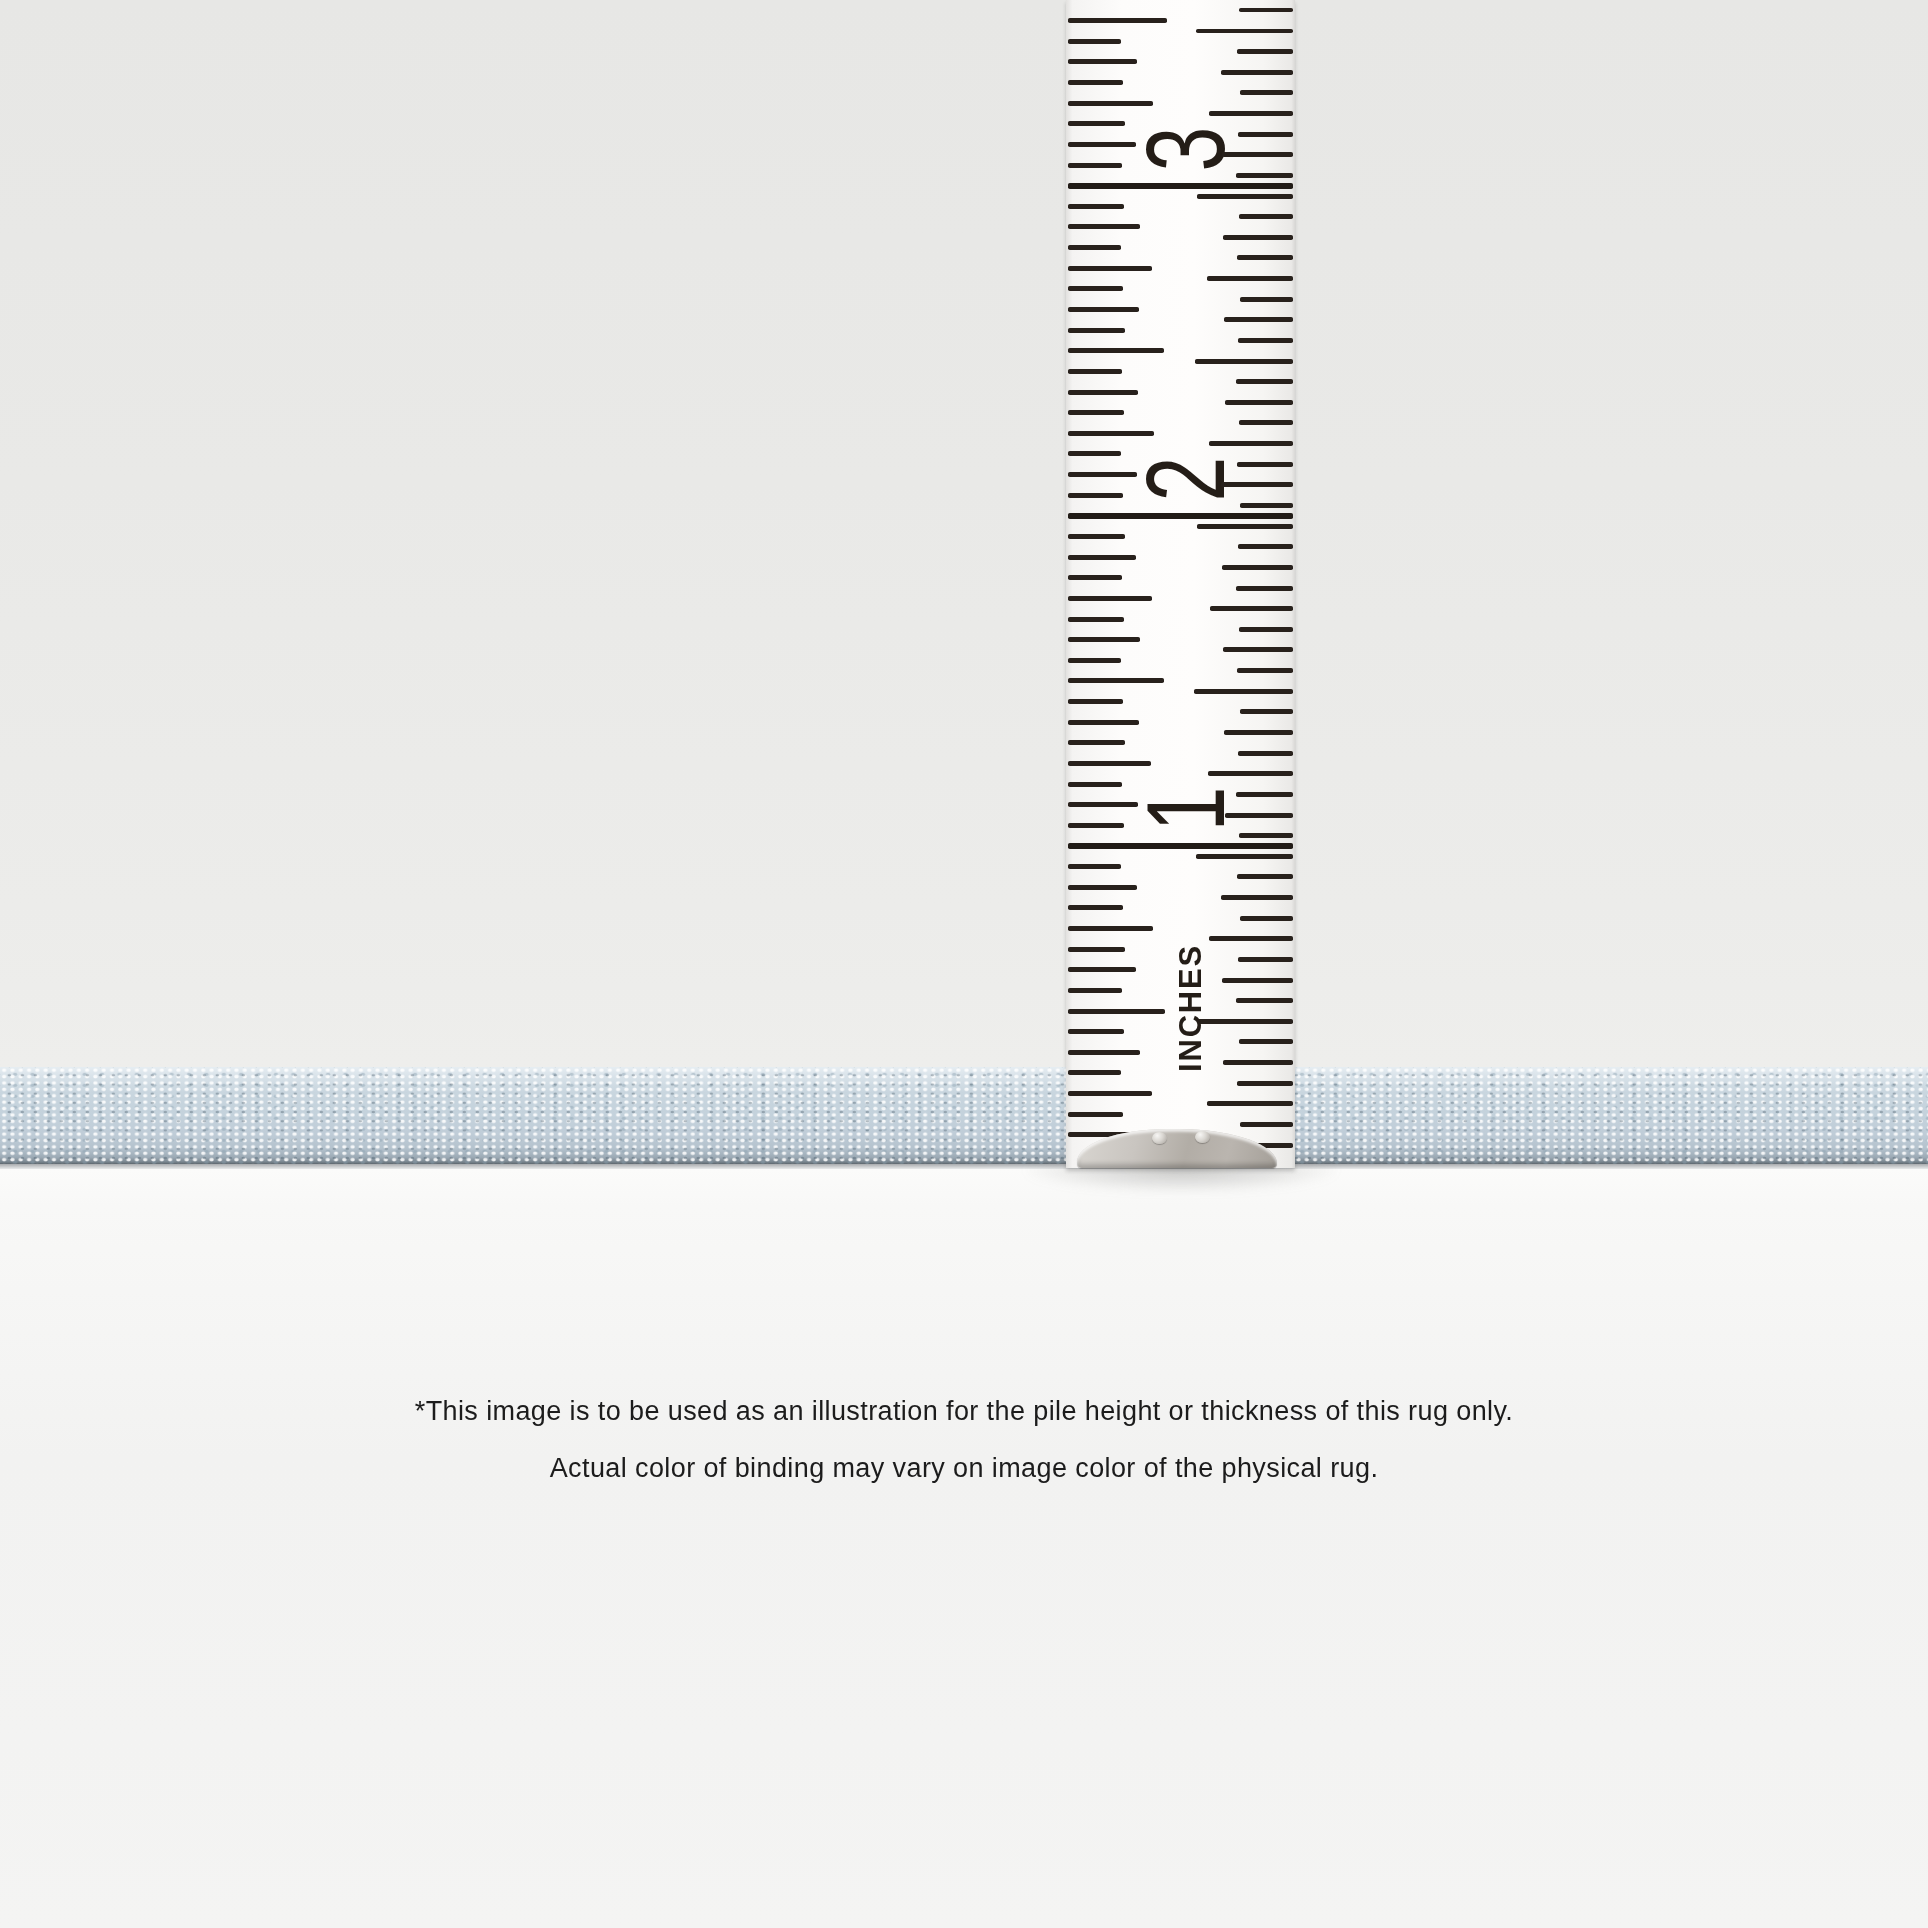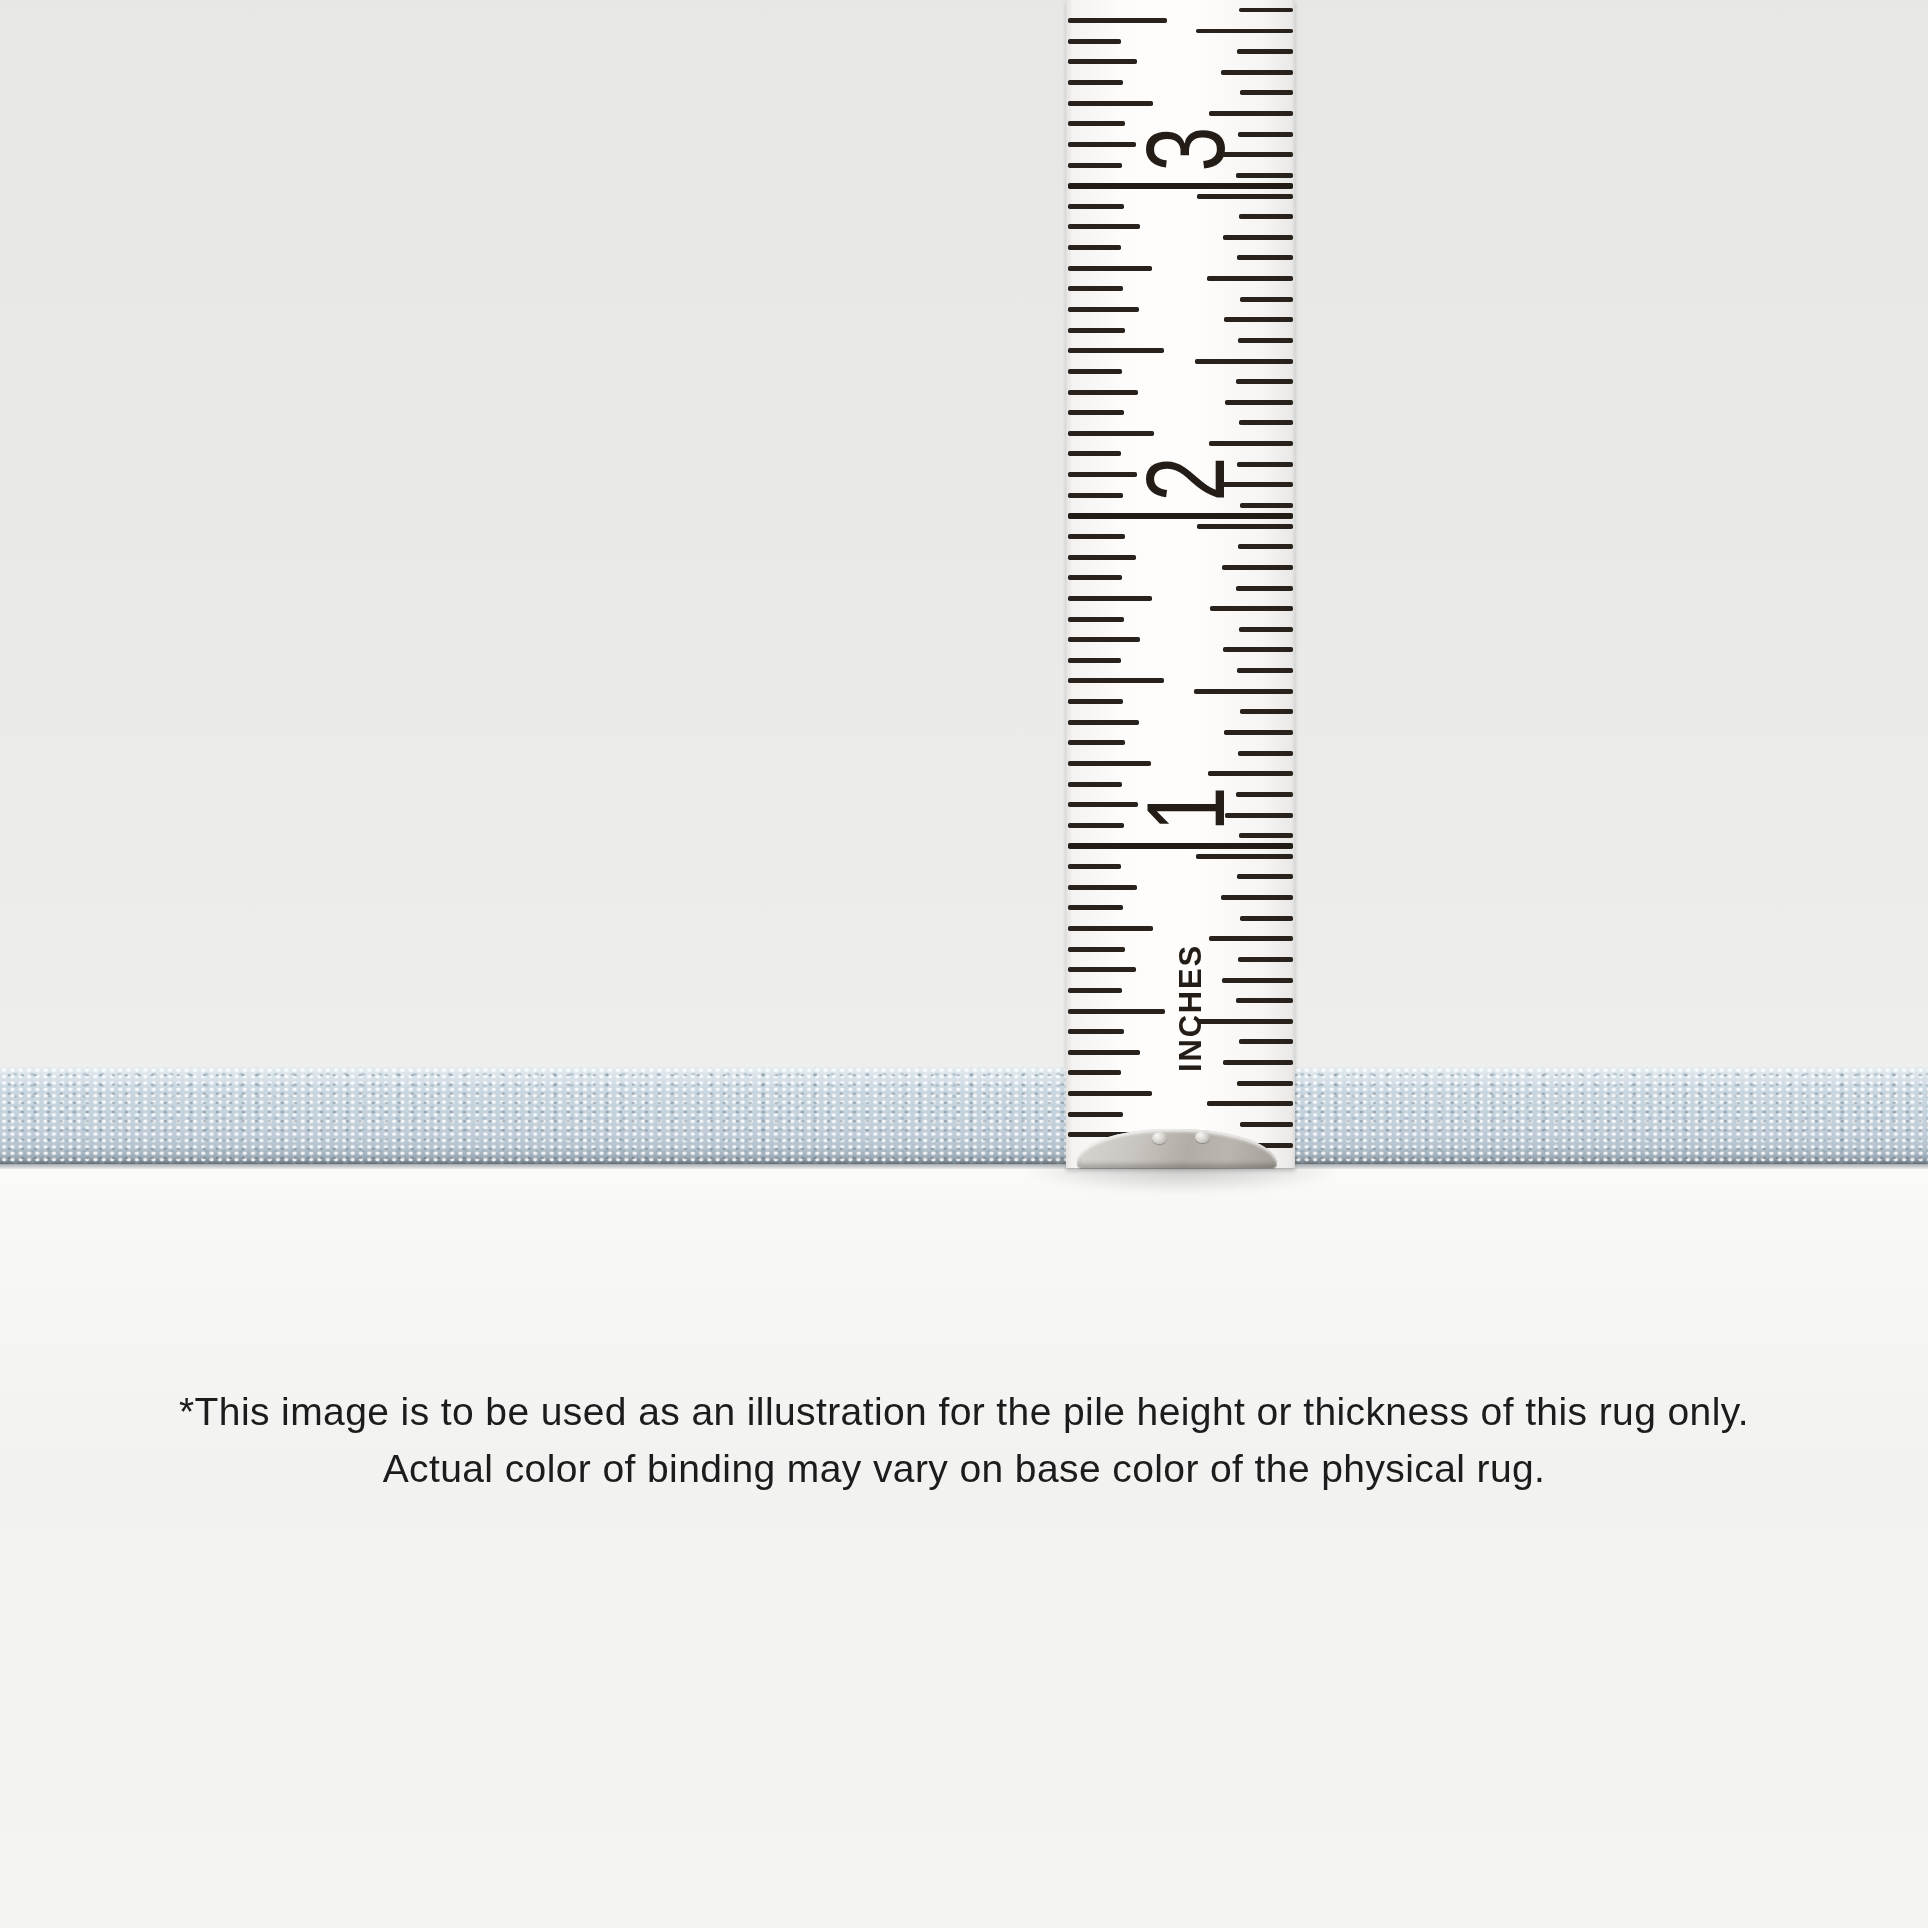--- a/index.html
+++ b/index.html
@@ -65,21 +65,21 @@
   .rivet{
     position:absolute;width:14.7px;height:12px;border-radius:50%;
     background:radial-gradient(circle at 35% 30%, #f7f6f4 0%, #d9d6d1 45%, #a5a09a 100%);
     box-shadow:0 0.9px 0.9px rgba(0,0,0,.25);
   }
   .rivet.r1{left:75px;top:2.8px;}
   .rivet.r2{left:118px;top:1.8px;}
   
   .disclaimer{
     position:absolute;left:0;top:1383px;width:100%;
-    text-align:center;color:#1c1c1c;font-size:39px;line-height:57px;
+    text-align:center;color:#1c1c1c;font-size:27px;line-height:57px;
     font-weight:400;letter-spacing:0.4px;
   }
 </style>
 </head>
 <body>
 
 <div class="scene">
   <div class="wall"></div>
   <div class="rug"></div>
   <div class="rug-bottom-shadow"></div>
@@ -204,16 +204,16 @@
       <div class="tick right" style="top: 7.8px; width: 54px;"></div>
       <div class="unit-label">INCHES</div>
       <div class="metal-cap">
       <div class="rivet r1"></div>
       <div class="rivet r2"></div>
     </div>
     </div>
 
   <div class="disclaimer">
     <div>*This image is to be used as an illustration for the pile height or thickness of this rug only.</div>
-    <div>Actual color of binding may vary on base color of the physical rug.</div>
+    <div>Actual color of binding may vary on image color of the physical rug.</div>
   </div>
 </div>
 
 
 </body></html>

